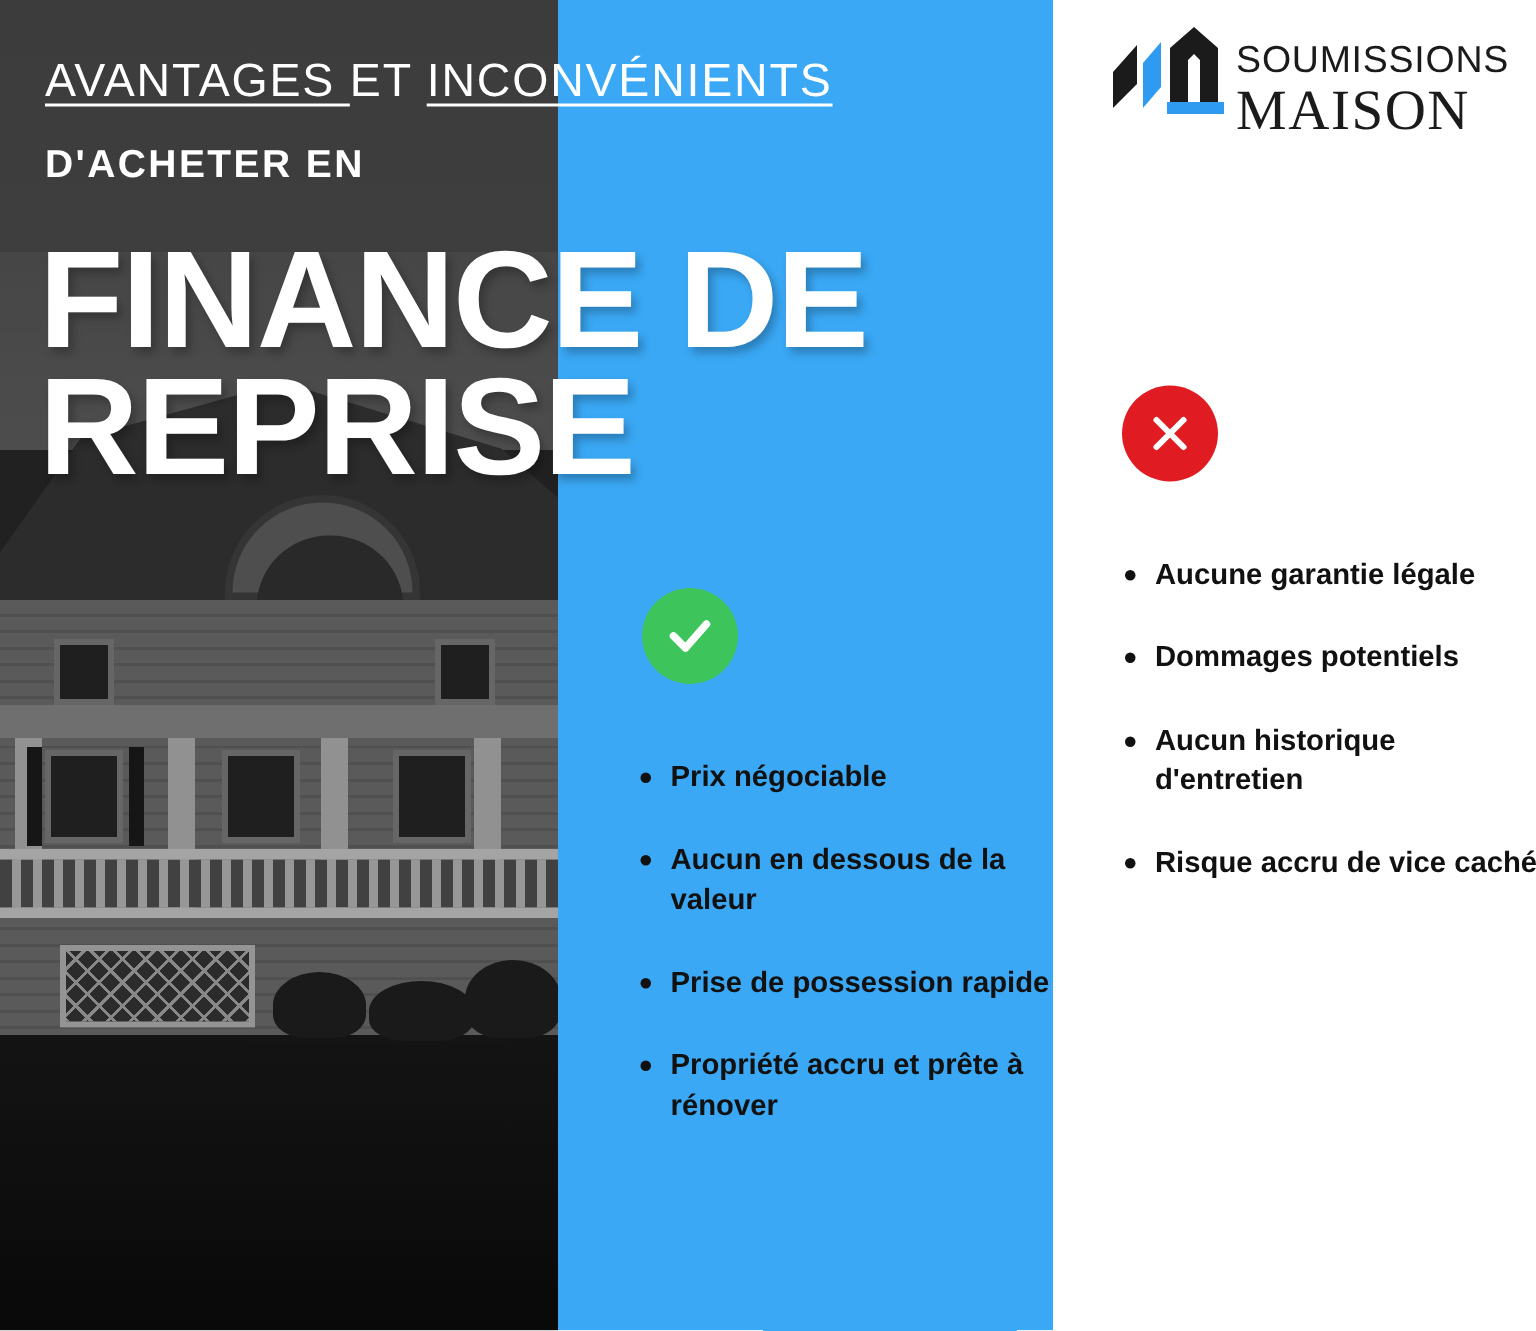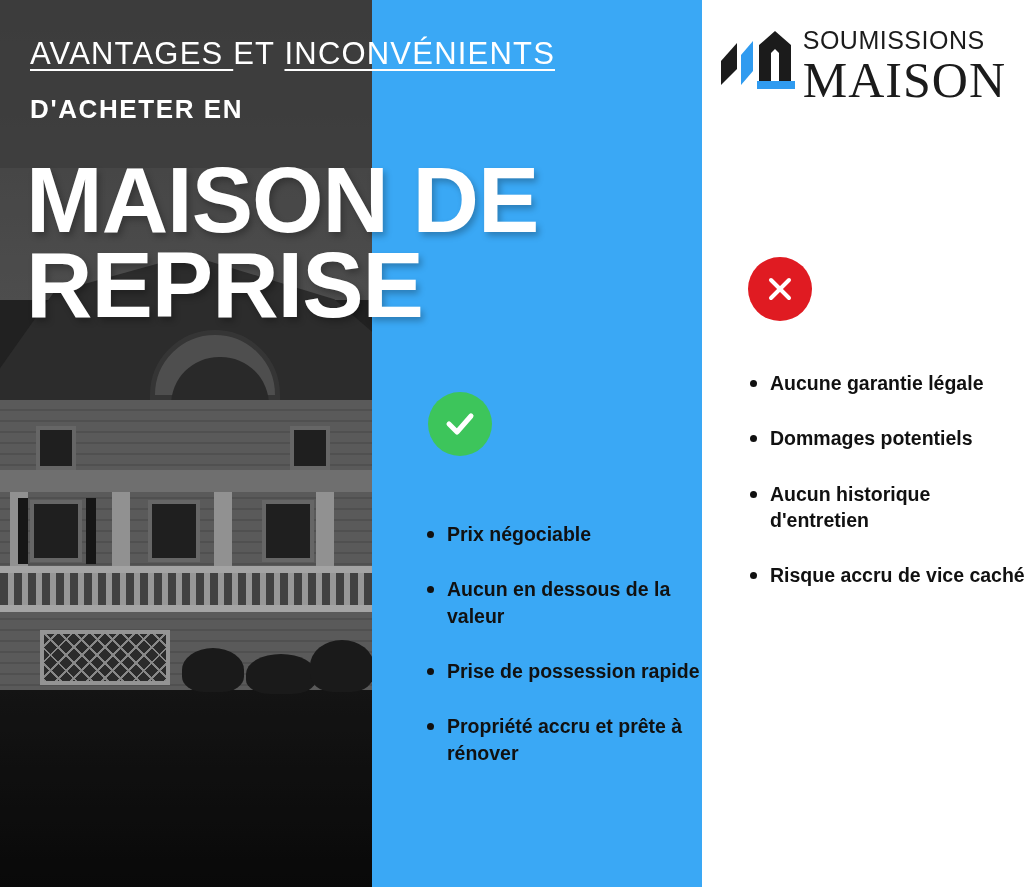--- a/index.html
+++ b/index.html
@@ -205,42 +205,42 @@
     text-shadow: 3px 4px 6px rgba(0,0,0,0.25);
     z-index: 6;
   }
 
   
   .logo {
     position: absolute;
     right: 18px;
     top: 18px;
     display: flex;
-    align-items: center;
+    align-items: flex-start;
     gap: 8px;
     z-index: 7;
   }
   .logo-mark {
     width: 76px;
     height: 62px;
     flex: none;
   }
   .logo-text {
     line-height: 1;
     text-align: left;
     padding-top: 10px;
   }
   .logo-top {
     font-size: 25px;
     letter-spacing: 0.5px;
     color: #1b1b1b;
     font-weight: 400;
   }
   .logo-bottom {
-    font-size: 50px;
+    font-size: 38px;
     color: #1b1b1b;
     font-weight: 400;
     letter-spacing: 1px;
     margin-top: 2px;
     font-family: "Liberation Serif", serif;
   }
 
   
   .badge {
     position: absolute;
@@ -282,21 +282,21 @@
     position: absolute;
     left: -20px;
     top: 10px;
     width: 7px;
     height: 7px;
     border-radius: 50%;
     background: #111111;
   }
   .pros-list {
     left: 425px;
-    top: 521px;
+    top: 505px;
     width: 260px;
   }
   .cons-list {
     left: 748px;
     top: 370px;
     width: 258px;
   }
 </style>
 </head>
 <body>
@@ -338,21 +338,21 @@
   <div class="blue-panel"></div>
 
   <div class="heading-scrim"></div>
 
   <div class="title-block">
     <div class="title-line1"><span class="u">AVANTAGES </span><span>ET </span><span class="u">INCONVÉNIENTS</span></div>
     <div class="title-line2">D'ACHETER EN</div>
   </div>
 
   <div class="title-big">
-    <div>MAISON DE</div>
+    <div>FINANCE DE</div>
     <div>REPRISE</div>
   </div>
 
   <div class="logo">
     <svg class="logo-mark" viewBox="0 0 76 62">
       <polygon points="2,54 2,30 18,12 18,38" fill="#1b1b1b"></polygon>
       <polygon points="22,54 22,24 34,10 34,40" fill="#2f9bf0"></polygon>
       <polygon points="40,54 40,14 56,0 72,14 72,54 60,54 60,22 56,18 52,22 52,54" fill="#1b1b1b"></polygon>
       <polygon points="38,58 38,50 76,50 76,58" fill="#2f9bf0"></polygon>
     </svg>

